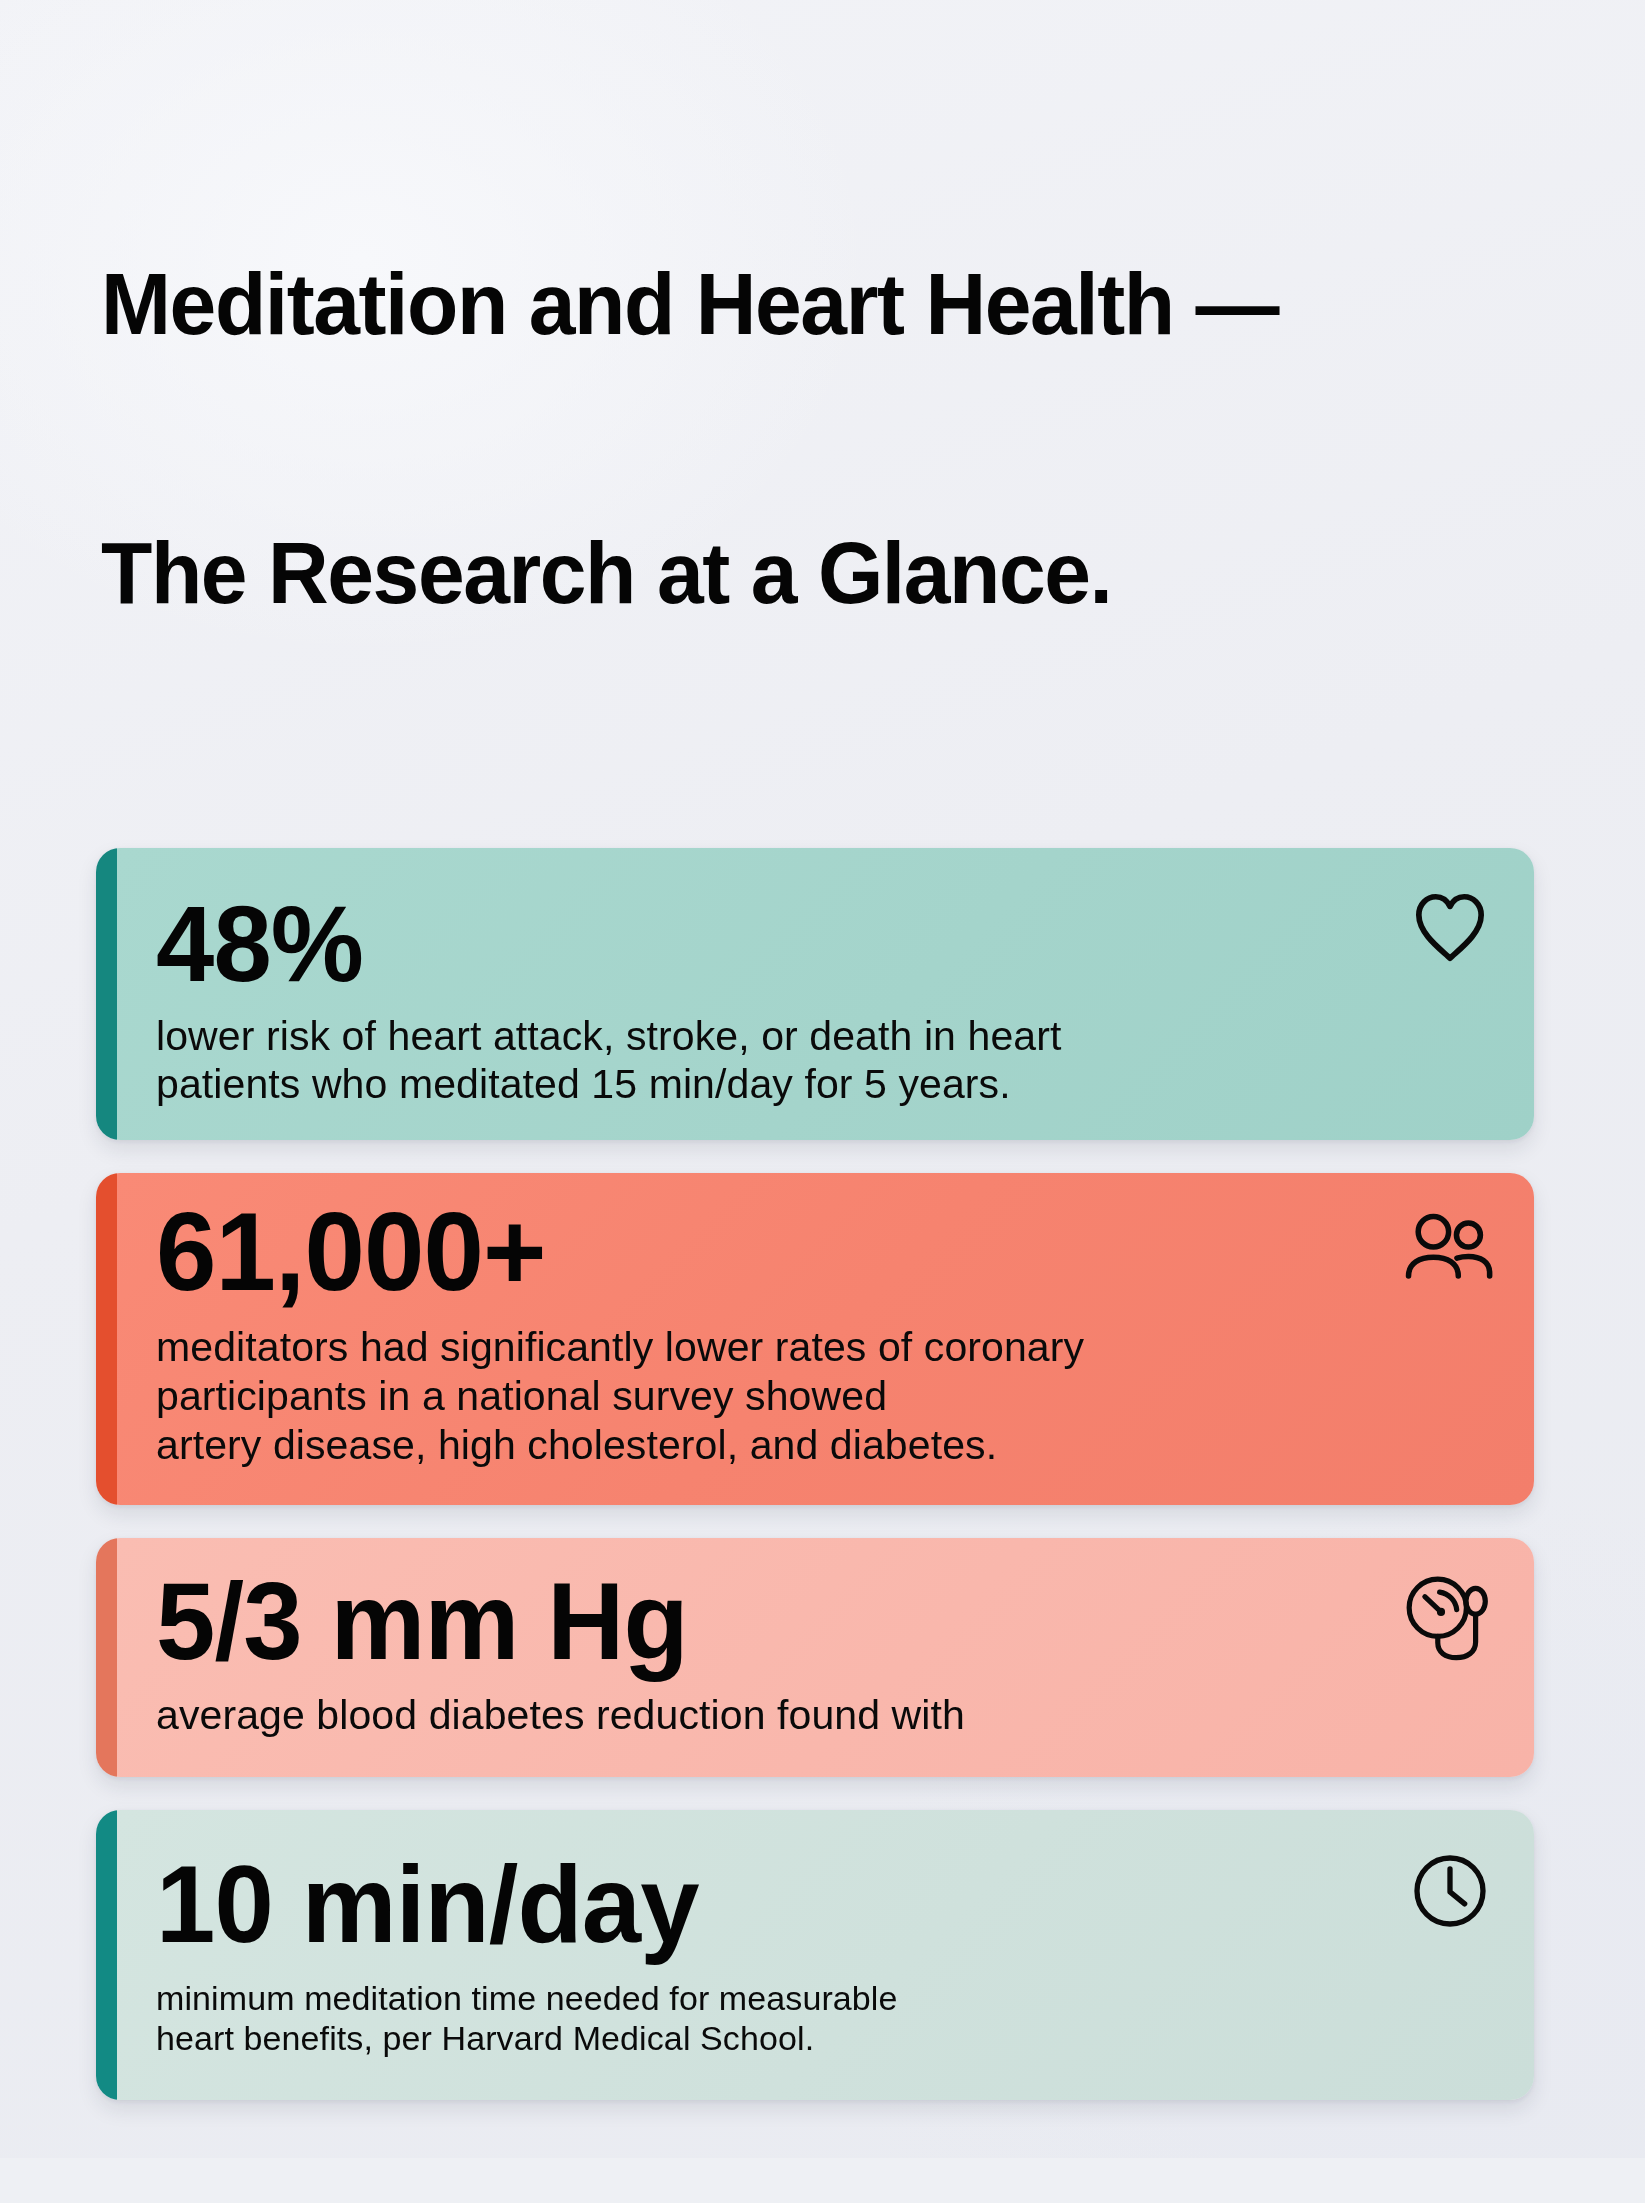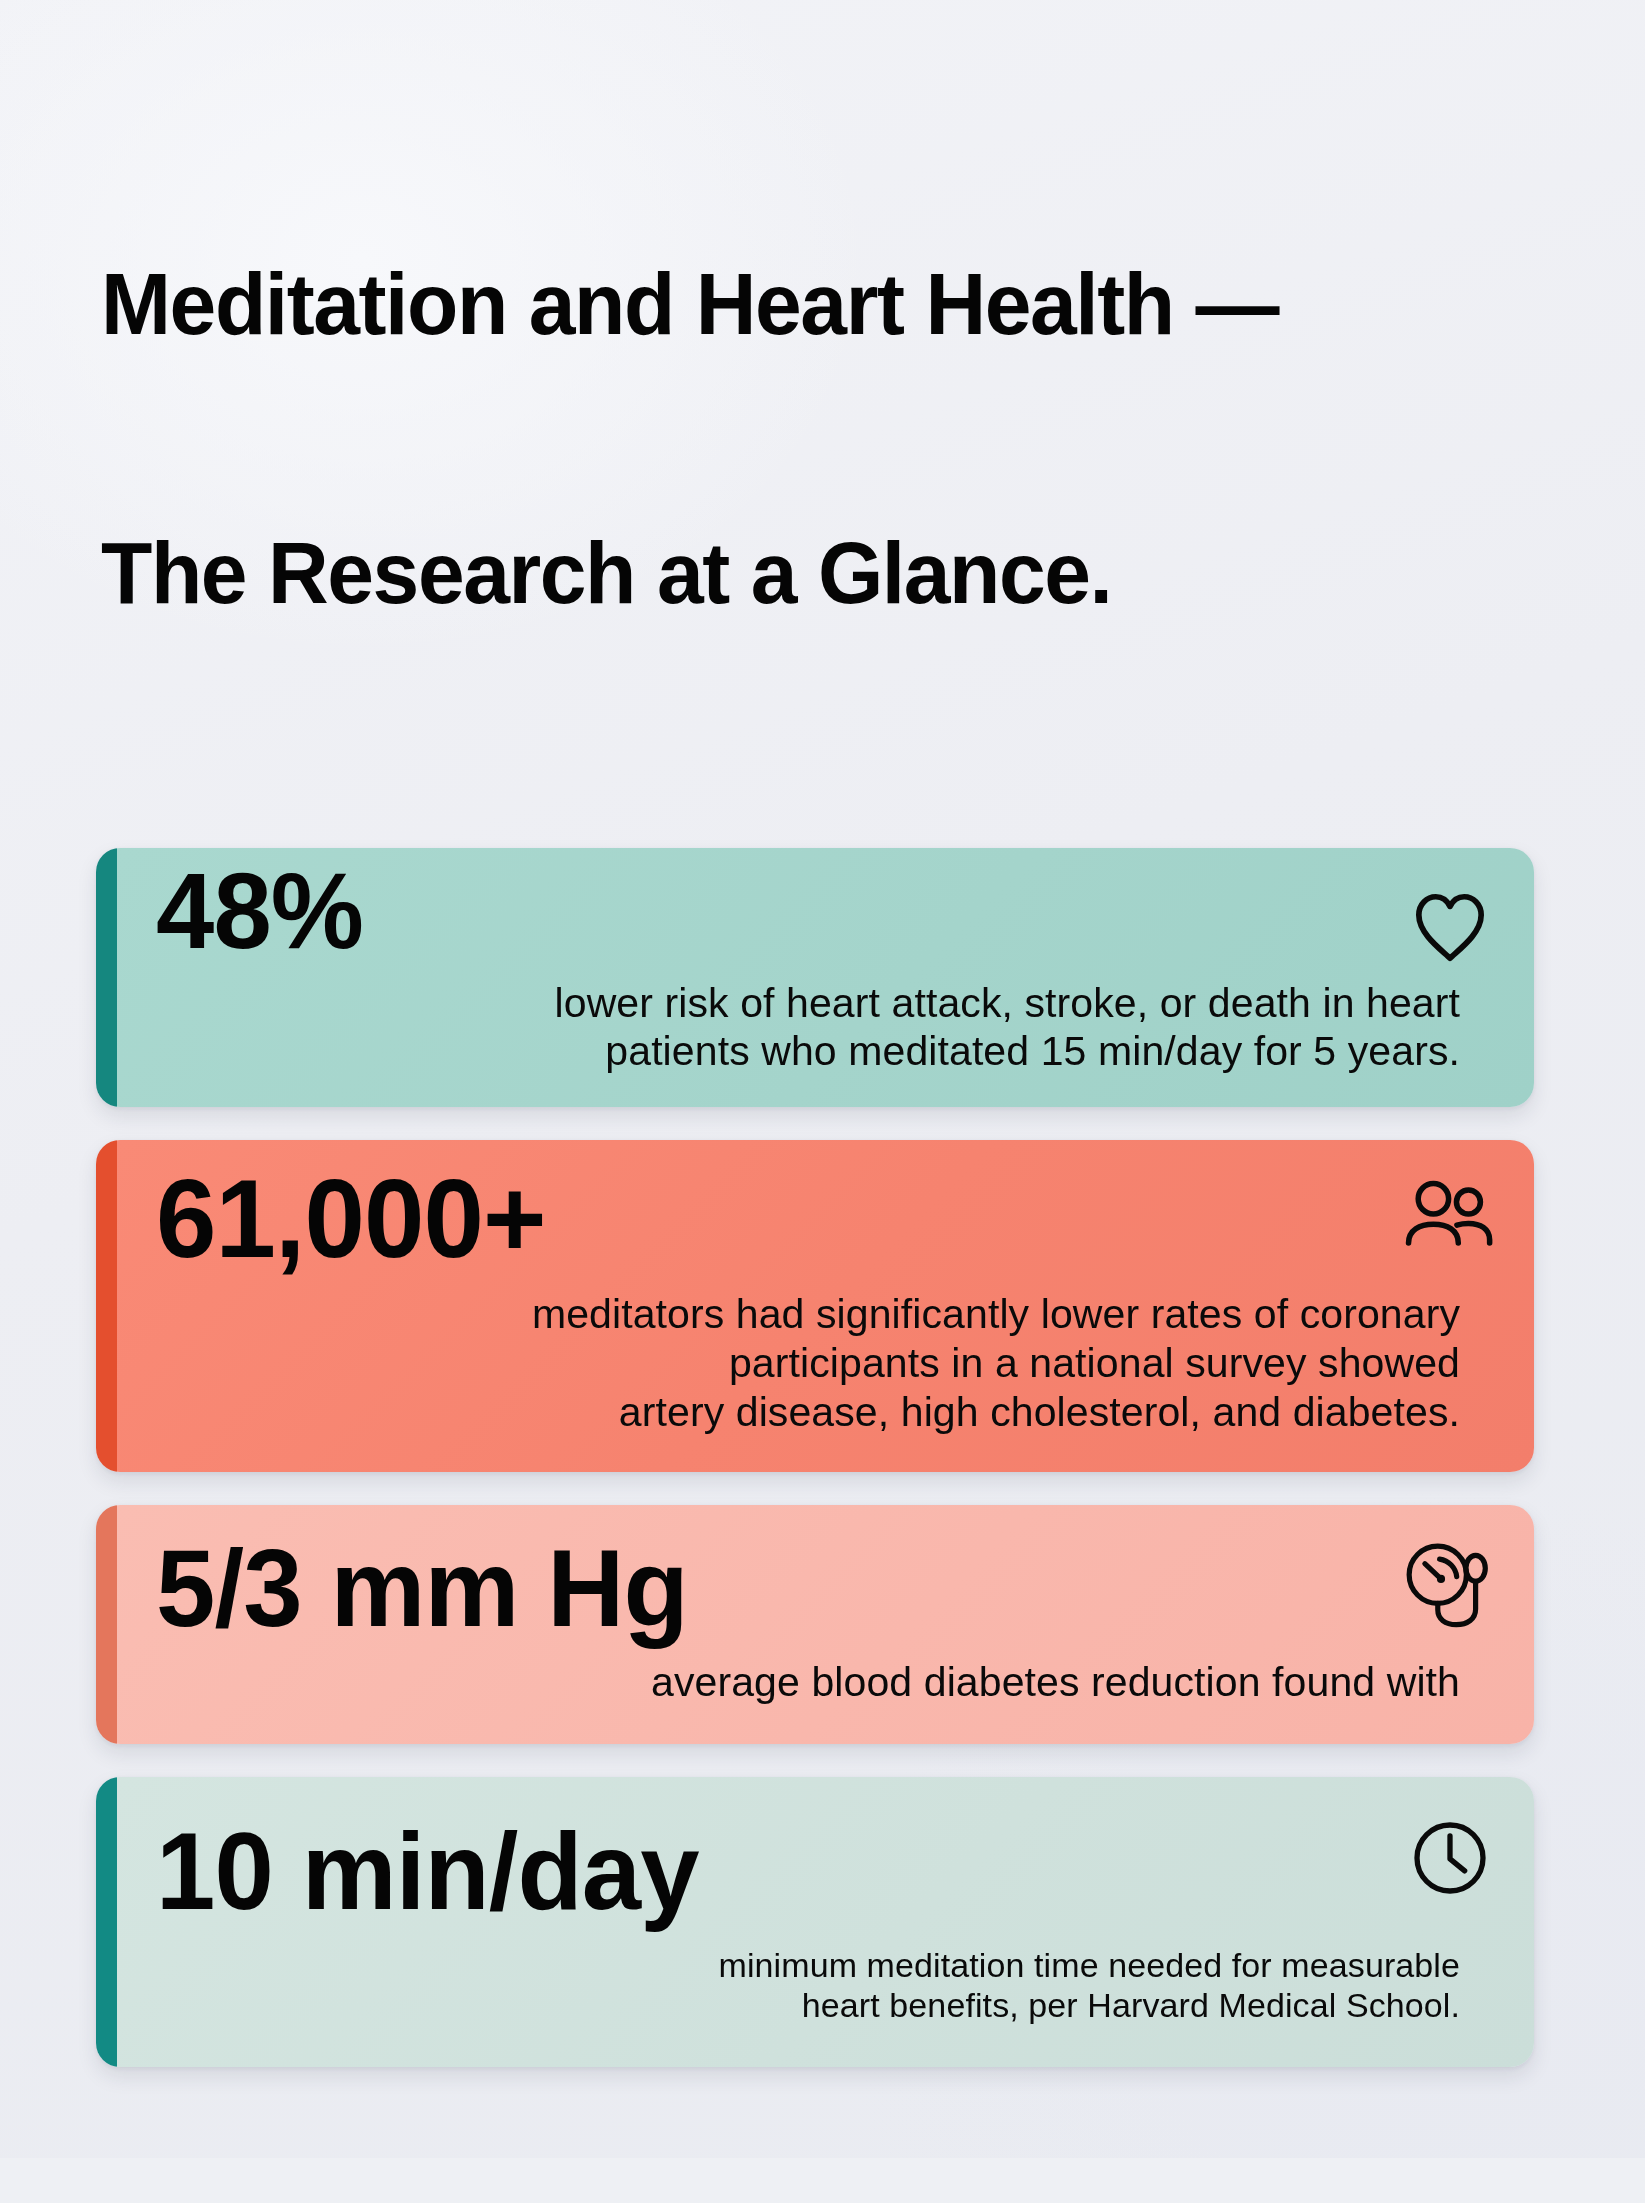--- a/index.html
+++ b/index.html
@@ -86,36 +86,35 @@
   }
   .desc {
     font-family: "Liberation Sans Narrow", "Liberation Sans", sans-serif;
     font-weight: 400;
     color: #0a0a0a;
     font-size: 41px;
     line-height: 1.19;
     margin: 0;
     letter-spacing: 0.1px;
     max-width: 1304px;
-    text-align: right;
   }
   .desc span { display: block; }
 
   .icon {
     position: absolute;
     top: 35px;
     right: 40px;
     width: 88px;
     height: 88px;
     pointer-events: none;
   }
   .icon svg { display: block; width: 100%; height: 100%; }
 
   
-  .card-1 .card-body { padding-top: 10px; padding-bottom: 31px; }
+  .card-1 .card-body { padding-top: 43px; padding-bottom: 31px; }
   .card-1 .stat { font-size: 108px; margin-bottom: 14.7px; }
   .card-1 .desc { font-size: 41px; }
 
   .card-2 .card-body { padding-top: 24px; padding-bottom: 35px; }
   .card-2 .stat { font-size: 112px; margin-bottom: 16.5px; }
   .card-2 .desc { font-size: 41px; }
 
   .card-3 .card-body { padding-top: 29px; padding-bottom: 37px; }
   .card-3 .stat { font-size: 110px; margin-bottom: 16.5px; }
   .card-3 .desc { font-size: 41px; }

